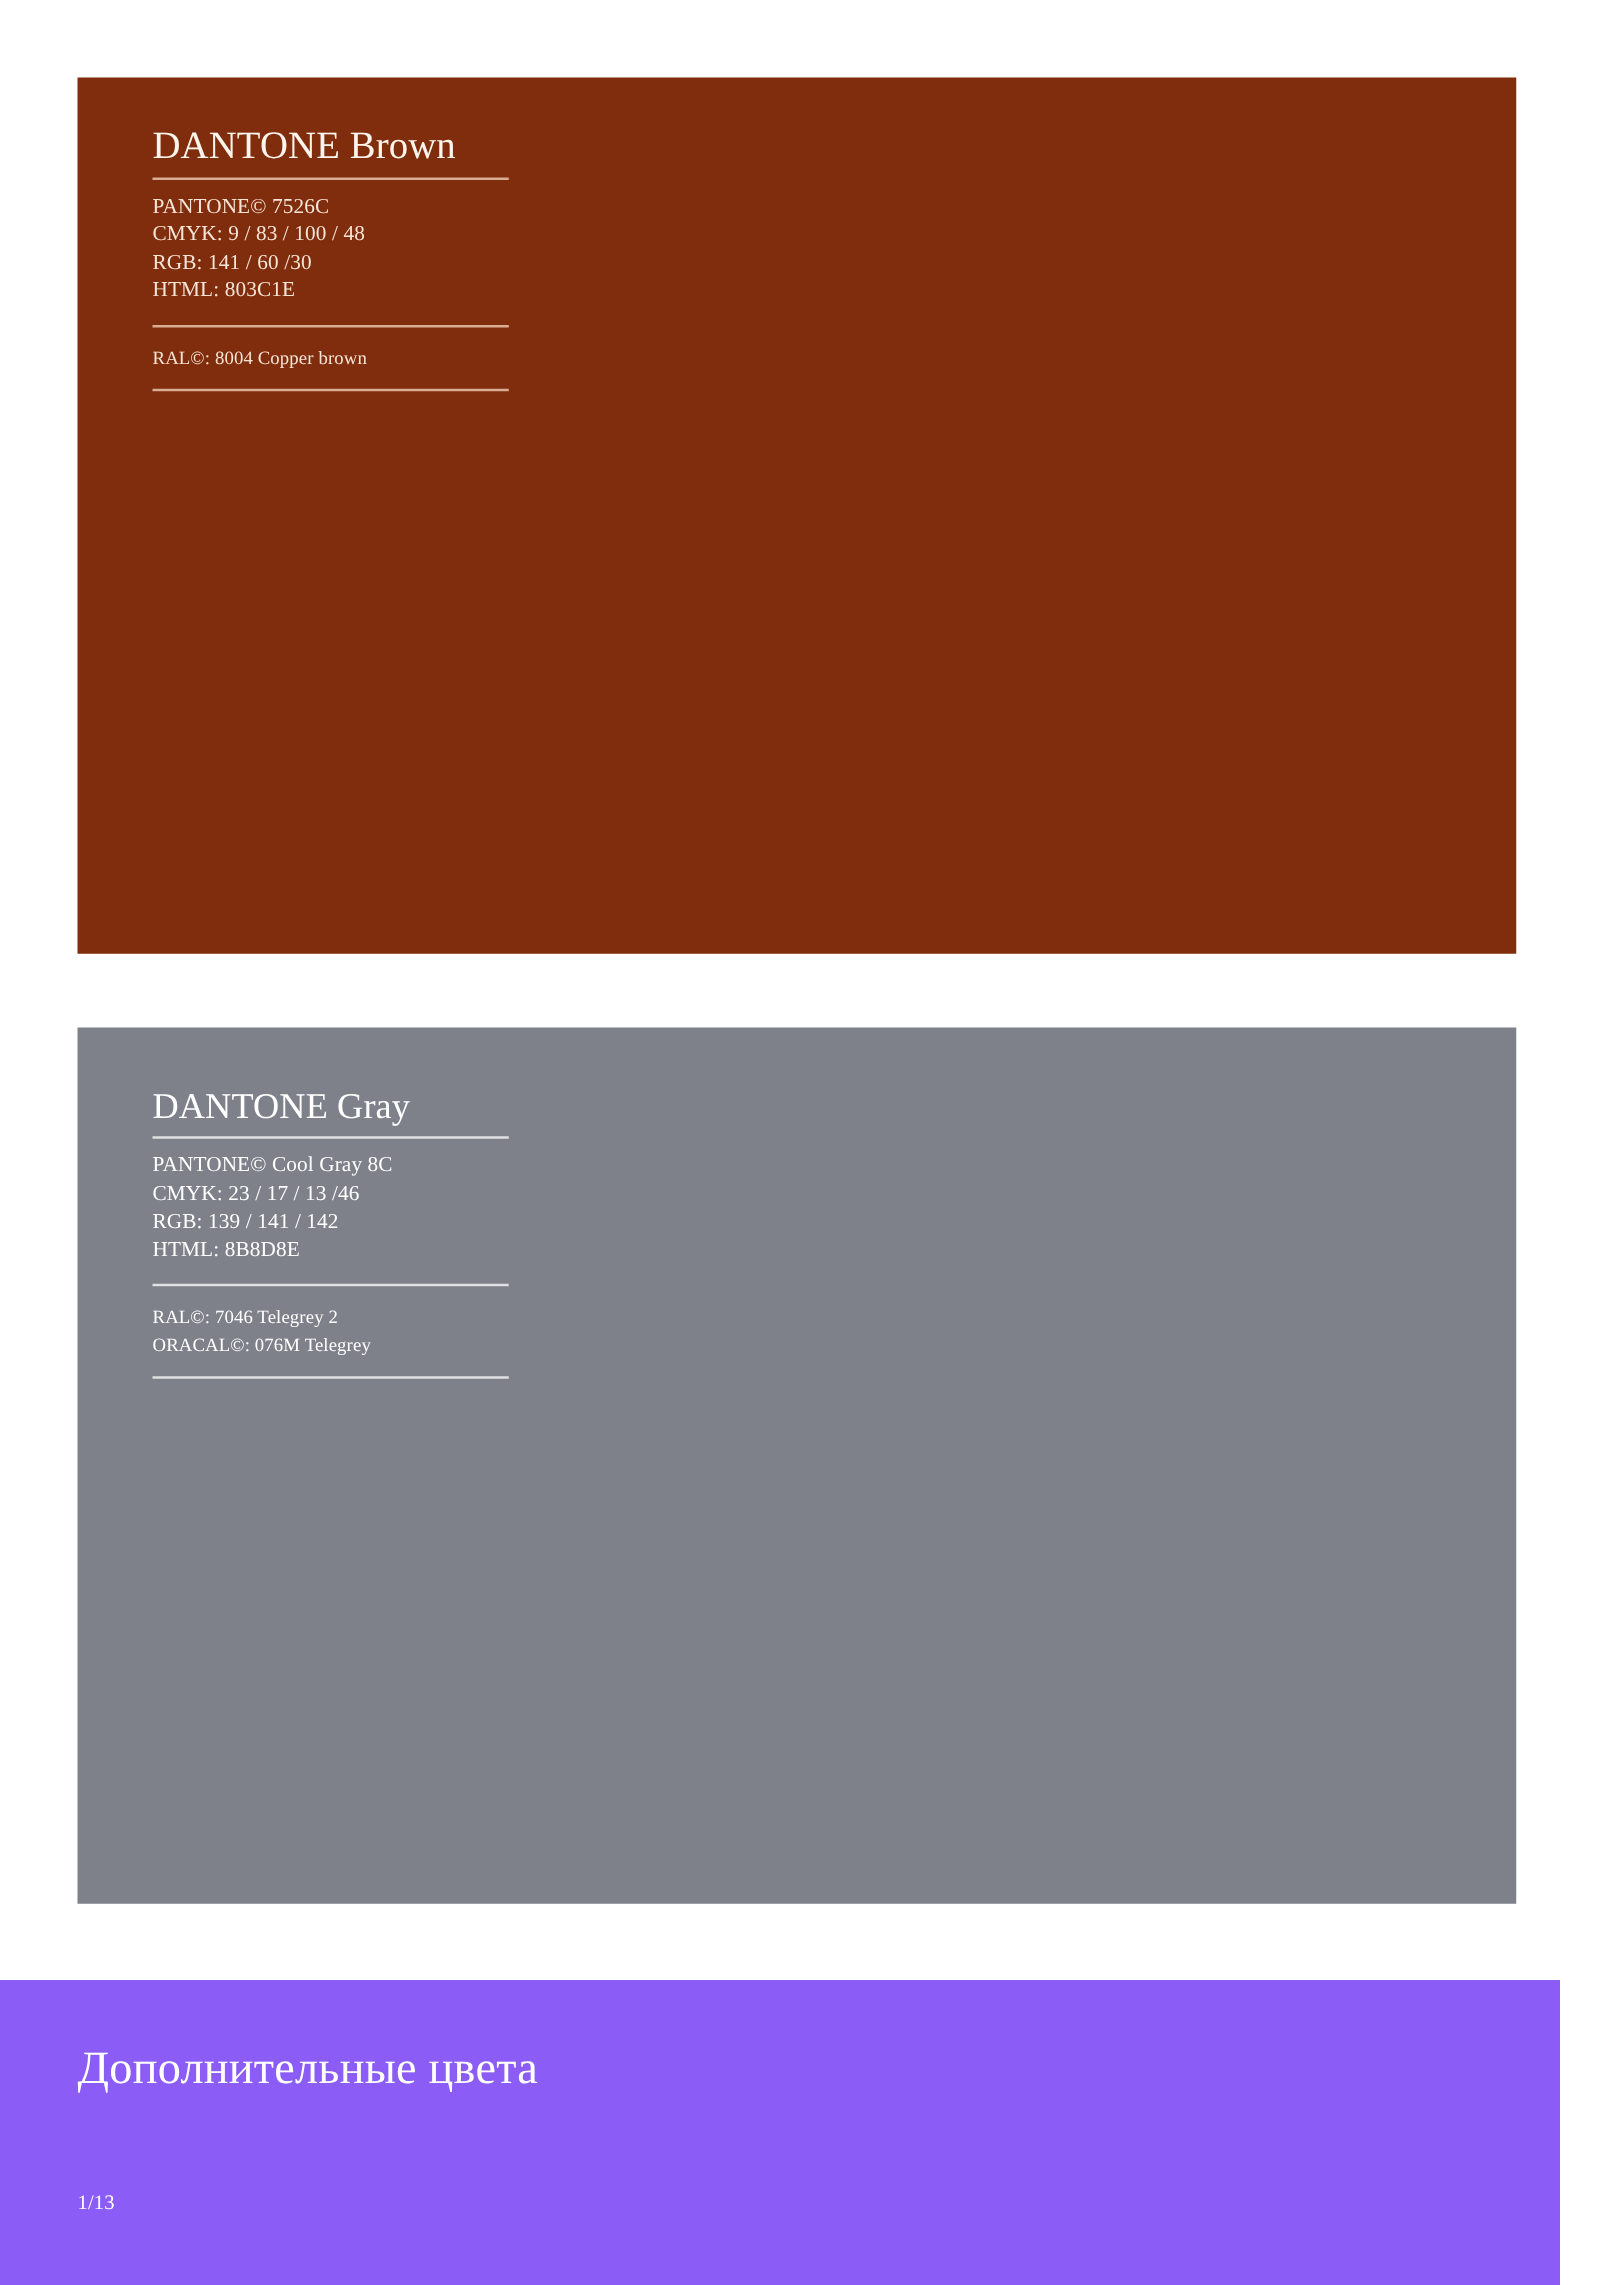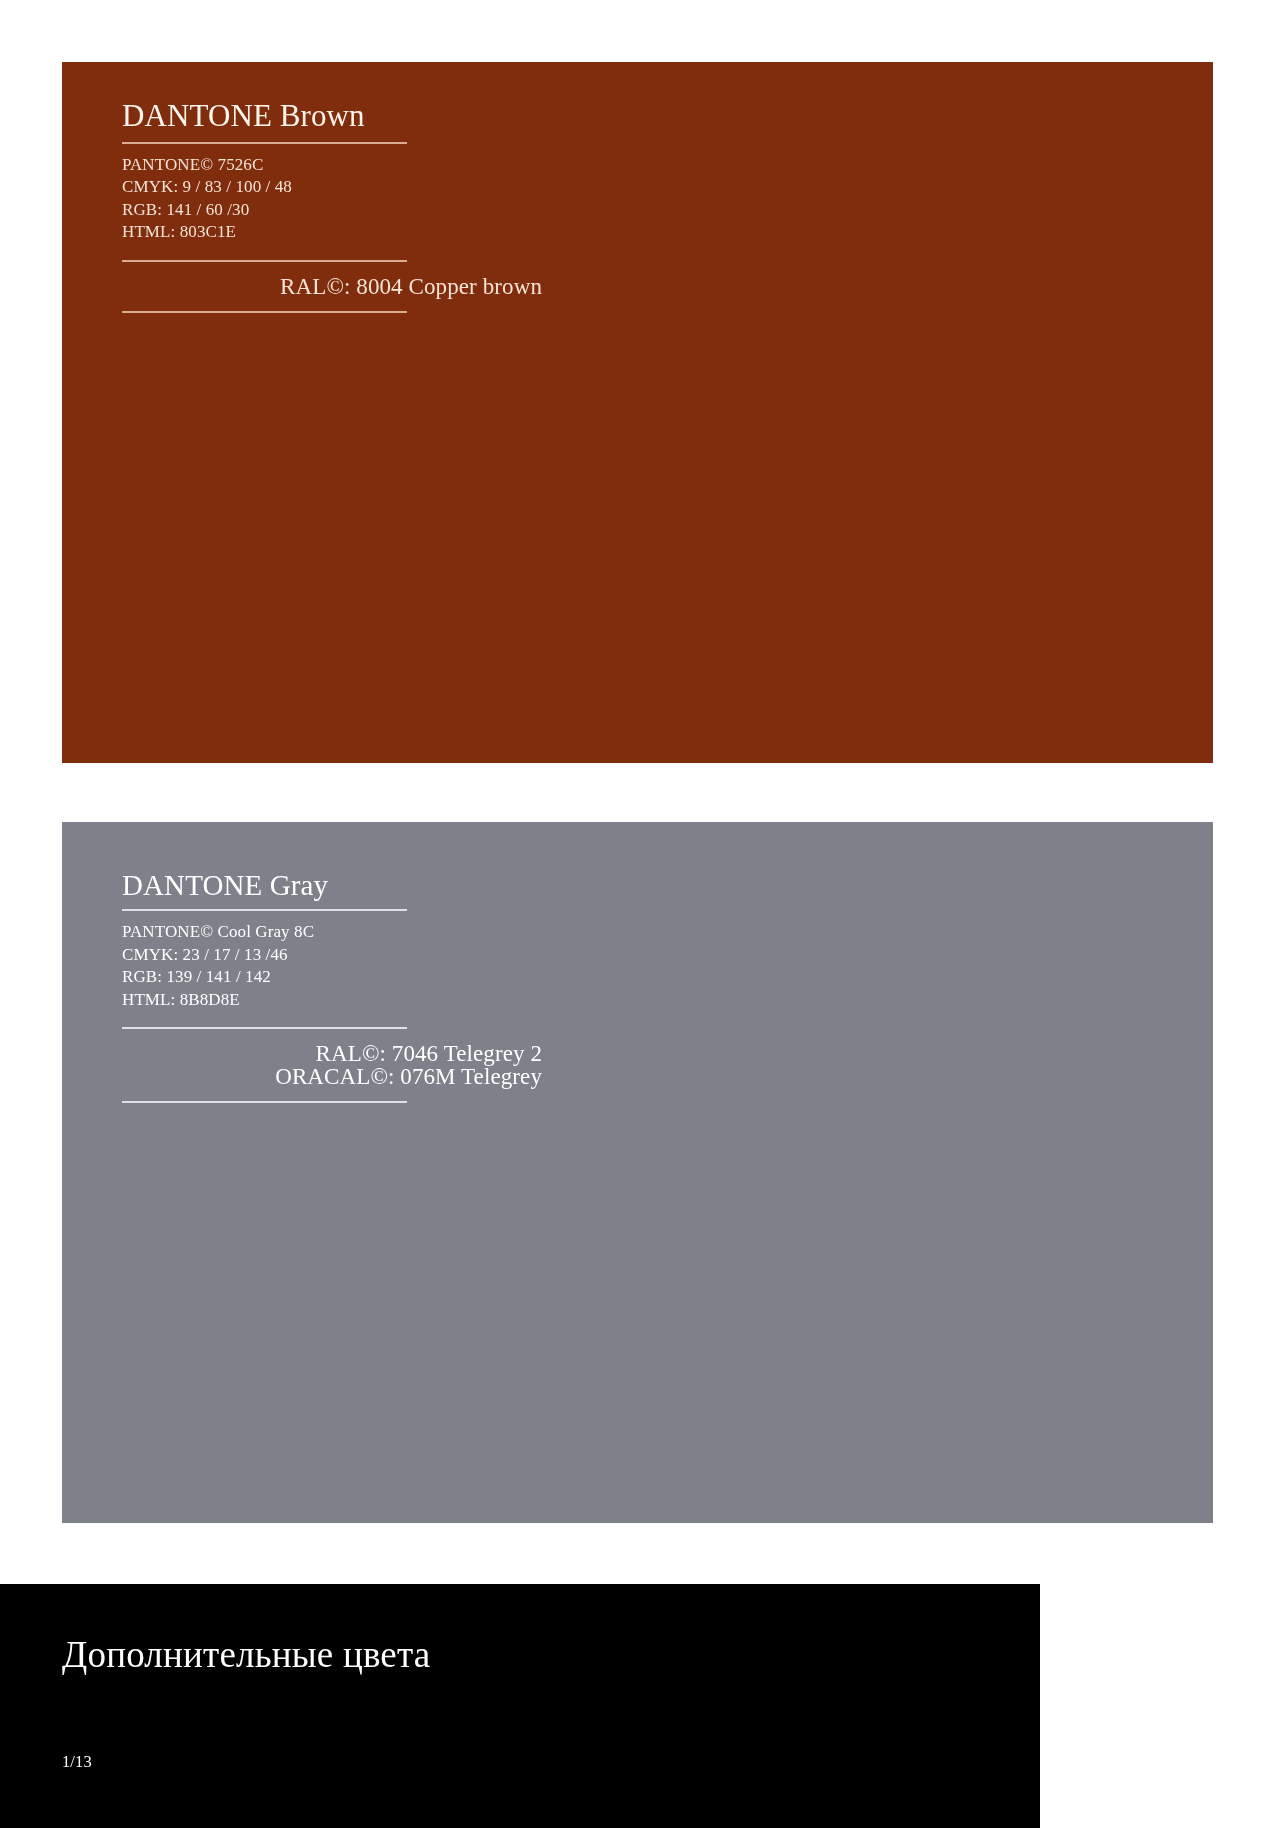--- a/index.html
+++ b/index.html
@@ -95,38 +95,37 @@
   .rule-mid { margin-top: 16px; }
   .rule-end { margin-top: 13px; }
 
   .alt-list {
     margin: 0;
     padding: 14px 0 0 0;
     list-style: none;
   }
   .alt-list li {
     color: #f6e4d6;
-    font-size: 23px;
+    font-size: 15px;
     line-height: 22.5px;
     white-space: nowrap;
     letter-spacing: 0.1px;
-    text-align: right;
   }
   .swatch-gray .alt-list li {
     color: #ffffff;
   }
 
   
   .footer-band {
     position: absolute;
     left: 0;
     top: 1584px;
-    width: 1040px;
+    width: 1248px;
     height: 244px;
-    background: #000000;
+    background: #8b5cf6;
   }
   .section-heading {
     position: absolute;
     left: 62px;
     top: 51px;
     margin: 0;
     color: #ffffff;
     font-size: 37px;
     font-weight: 400;
     line-height: 1.1;

